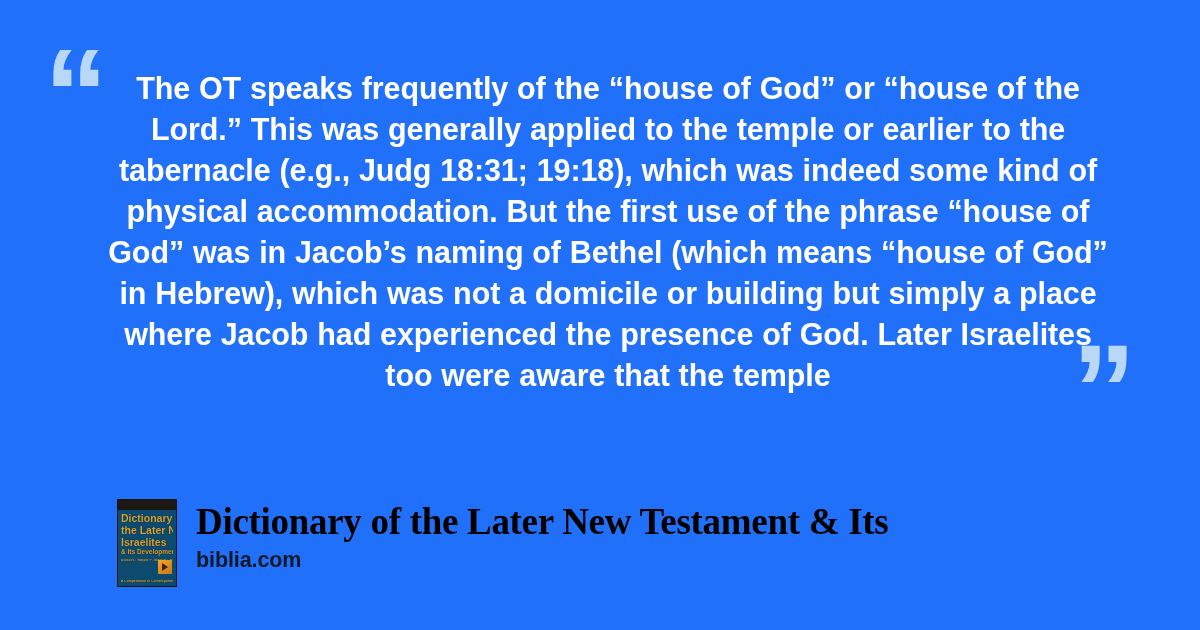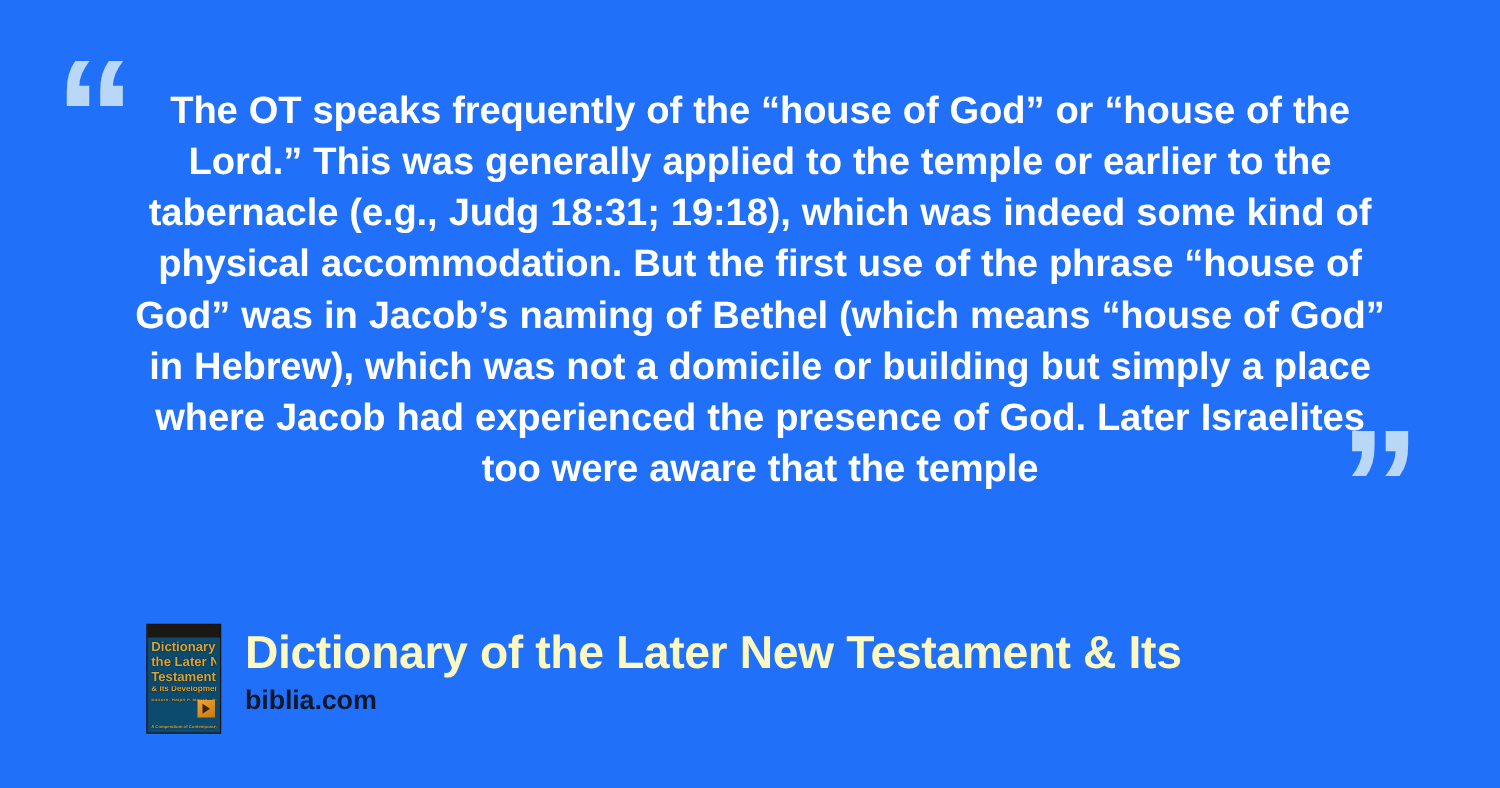--- a/index.html
+++ b/index.html
@@ -135,22 +135,22 @@
     background: #1b1814;
   }
 
   #footer-text {
     margin-left: 20px;
     display: flex;
     flex-direction: column;
     justify-content: flex-start;
   }
   #book-title {
-    color: #fef9c3;
-    font-family: Liberation Sans, sans-serif;
+    color: #000000;
+    font-family: Liberation Serif, serif;
     font-weight: bold;
     font-size: 37px;
     line-height: 44px;
     letter-spacing: -0.3px;
     white-space: nowrap;
   }
   #site-url {
     margin-top: 3px;
     color: #0f172a;
     font-family: "Liberation Sans", sans-serif;
@@ -174,21 +174,21 @@
     <span id="quote-mark-close">”</span>
 
   </div>
 
   <div id="footer">
 
     <div id="book-cover">
       <div id="cover-topbar"></div>
       <div class="cover-line" id="cover-line-1">Dictionary</div>
       <div class="cover-line" id="cover-line-2">the Later New</div>
-      <div class="cover-line" id="cover-line-3">Testament</div>
+      <div class="cover-line" id="cover-line-3">Israelites</div>
       <div class="cover-line" id="cover-line-4">&amp; Its Developments</div>
       <div class="cover-line" id="cover-line-5">Editors: Ralph P. Martin · Peter H. Davids</div>
       <div class="cover-line" id="cover-line-6">A Compendium of Contemporary Biblical Scholarship</div>
       <div id="cover-badge"></div>
     </div>
 
     <div id="footer-text">
       <div id="book-title">Dictionary of the Later New Testament &amp; Its</div>
       <div id="site-url">biblia.com</div>
     </div>

